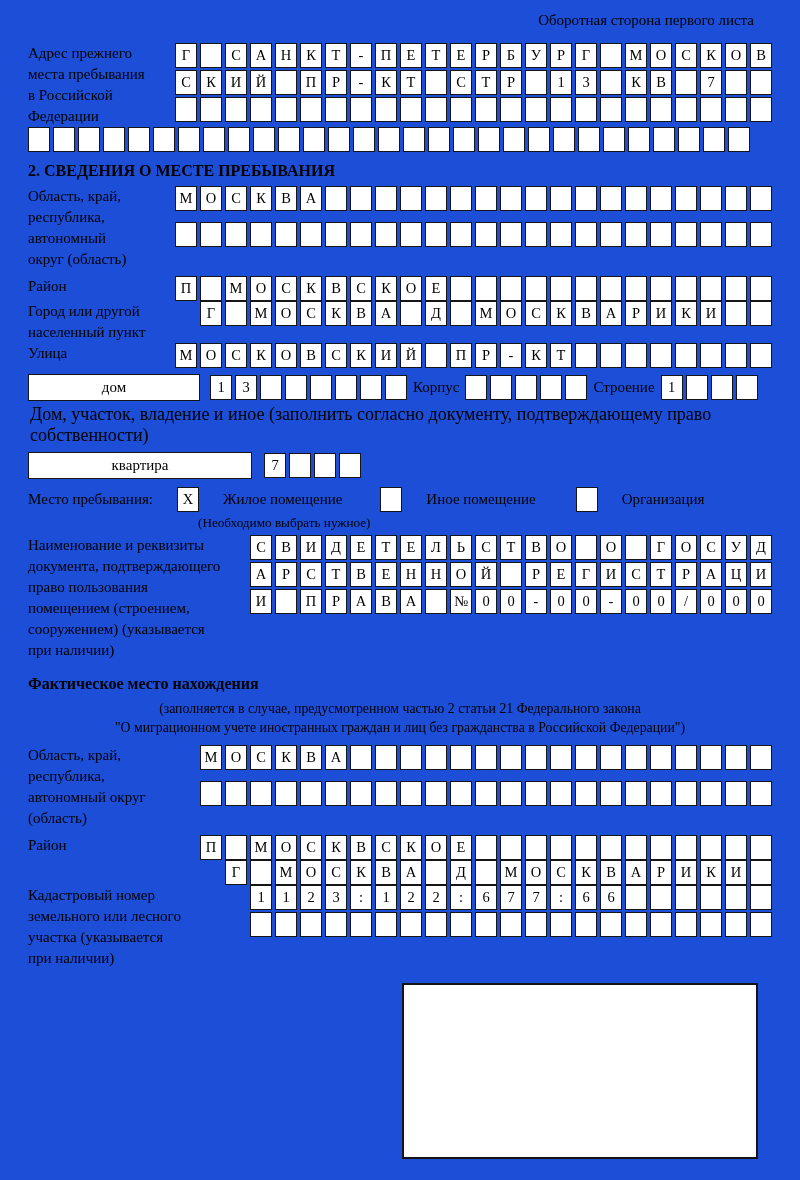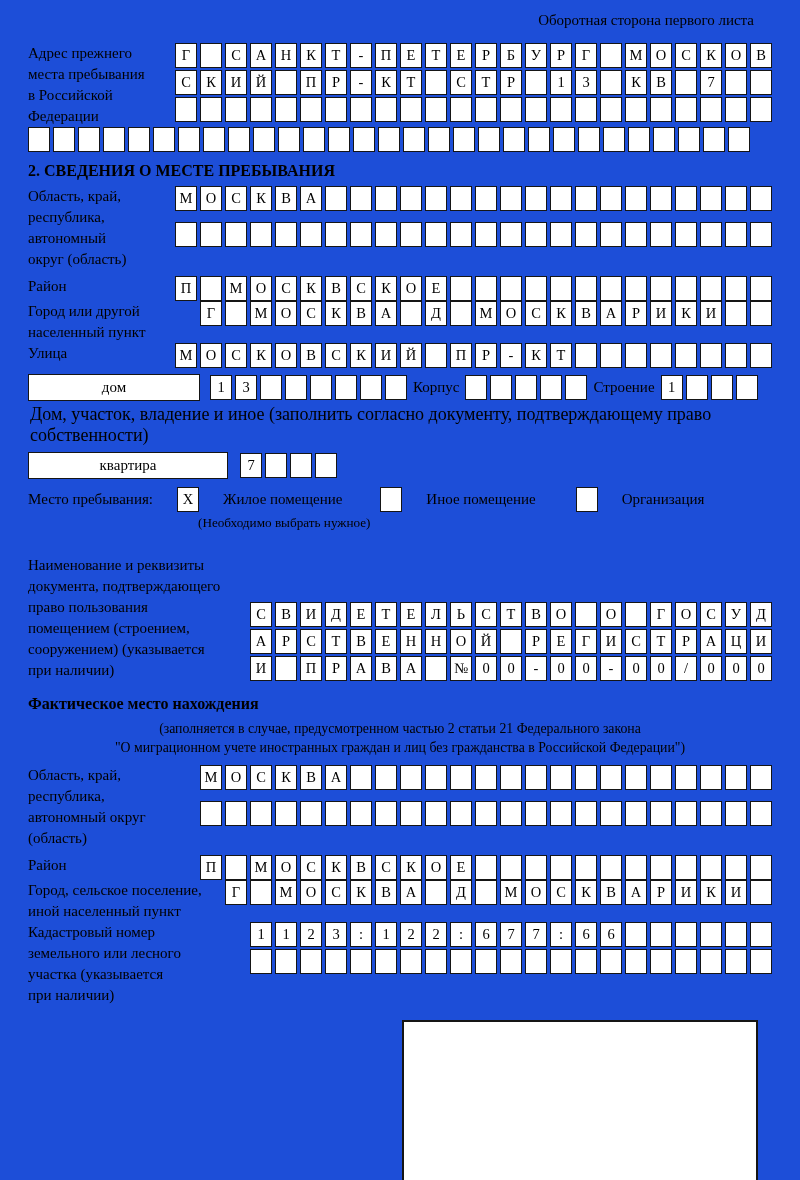--- a/index.html
+++ b/index.html
@@ -26,21 +26,21 @@
   .note-left{font-size:18px;text-align:left;margin:3px 0 6px 2px;}
   .sec-title{font-weight:bold;font-size:16px;margin:10px 0 6px 0;}
   .subtitle{font-size:13.8px;text-align:center;line-height:19px;margin-bottom:8px;}
   .bigbox{
     box-sizing:border-box;border:1.8px solid #151515;height:27px;
     display:flex;align-items:center;justify-content:center;font-size:15px;background:#fff;
   }
   .house-row{align-items:center;margin-top:6px;}
   .inline-label{font-size:15px;white-space:nowrap;padding:0 6px;}
   .place-row{align-items:center;margin-top:8px;gap:24px;display:flex;}
-  .mt4{} .mt6{margin-top:6px;} .mt8{margin-top:24px;align-items:flex-end;}
+  .mt4{} .mt6{margin-top:6px;} .mt8{margin-top:4px;}
   .stamp-box{
     box-sizing:border-box;border:2px solid #151515;width:356px;height:176px;
     margin-left:auto;margin-right:14px;margin-top:14px;background:#fff;
   }
 </style>
 </head>
 <body>
 
 <div class="page">
 
@@ -334,21 +334,21 @@
     <div class="cells">
         <span class="cell">1</span>
         <span class="cell"></span>
         <span class="cell"></span>
         <span class="cell"></span>
       </div>
   </div>
   <div class="note-left">Дом, участок, владение и иное (заполнить согласно документу, подтверждающему право собственности)</div>
 
   <div class="frow house-row">
-    <div class="bigbox" style="width:200px">квартира</div>
+    <div class="bigbox" style="width:224px">квартира</div>
     <div class="cells" style="margin-left:12px">
         <span class="cell">7</span>
         <span class="cell"></span>
         <span class="cell"></span>
         <span class="cell"></span>
       </div>
   </div>
 
   <div class="place-row">
     <span>Место пребывания:</span>
@@ -518,21 +518,20 @@
         <span class="cell"></span>
         <span class="cell"></span>
         <span class="cell"></span>
         <span class="cell"></span>
         <span class="cell"></span>
         <span class="cell"></span>
       </div>
   </div>
 
   <div class="frow mt4">
-    <div class="label">Город, сельское поселение,<br>иной населенный пункт</div>
     <div class="cells right">
         <span class="cell">Г</span>
         <span class="cell"></span>
         <span class="cell">М</span>
         <span class="cell">О</span>
         <span class="cell">С</span>
         <span class="cell">К</span>
         <span class="cell">В</span>
         <span class="cell">А</span>
         <span class="cell"></span>

